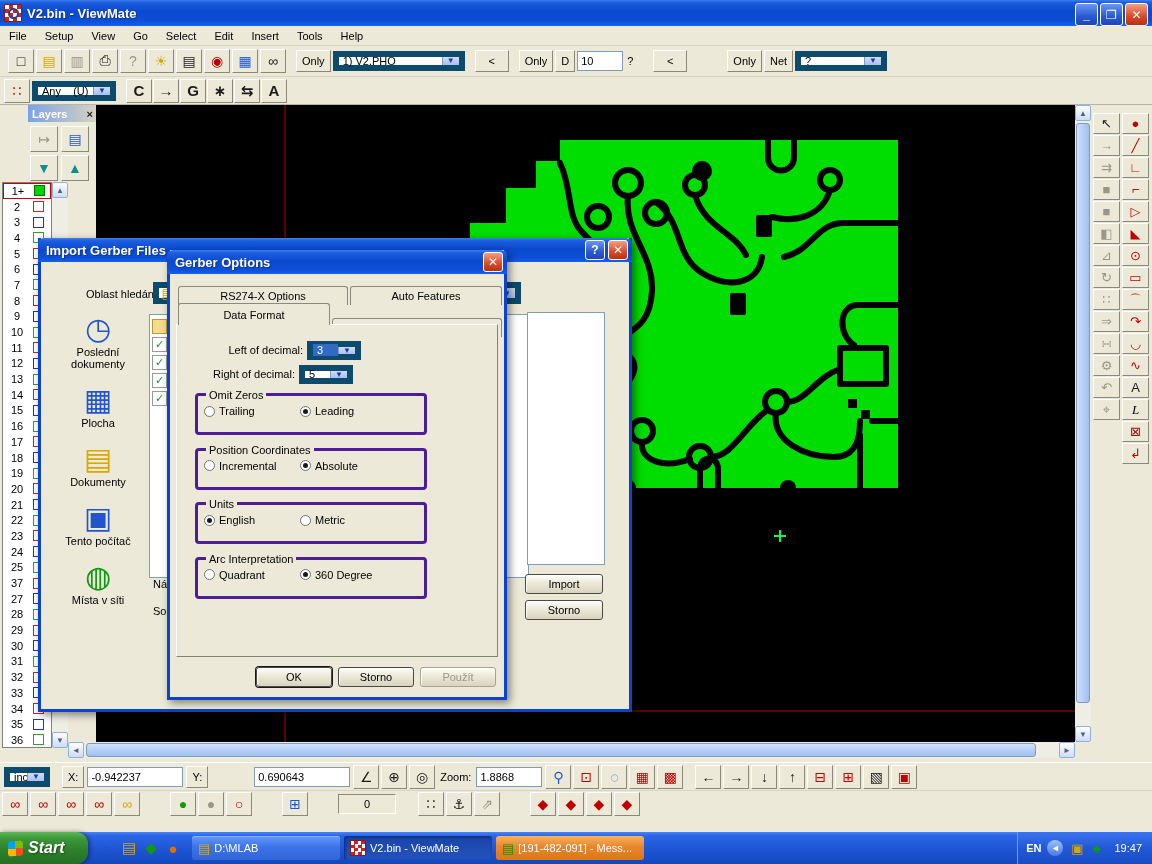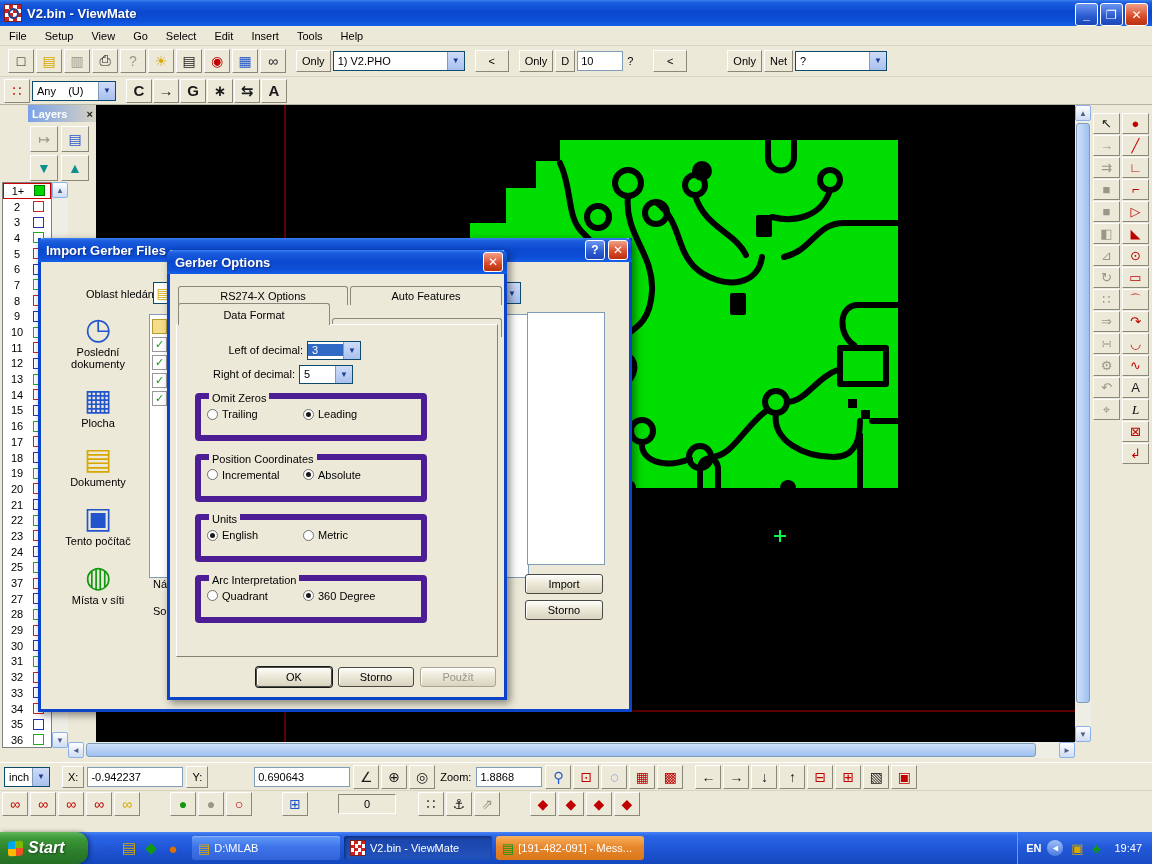--- a/index.html
+++ b/index.html
@@ -30,21 +30,21 @@
   #toolbar1{left:0;top:45px;width:1152px;height:32px;display:flex;align-items:center;gap:2px;padding-left:8px;box-sizing:border-box;
     border-bottom:1px solid #d8d4c4;}
   #toolbar2{left:0;top:77px;width:1152px;height:28px;display:flex;align-items:center;gap:2px;padding-left:4px;box-sizing:border-box;
     border-bottom:1px solid #b8b4a4;}
   .tbi{width:24px;height:22px;border:1px solid;border-color:#fff #8a8878 #8a8878 #fff;background:#ECE9D8;
     display:inline-flex;align-items:center;justify-content:center;font-size:14px;flex:0 0 auto;}
   .rbtn{height:20px;border:1px solid;border-color:#fff #8a8878 #8a8878 #fff;background:#ECE9D8;
     display:inline-flex;align-items:center;justify-content:center;padding:0 5px;flex:0 0 auto;}
   .sep{width:6px;height:22px;flex:0 0 auto;}
   .field{background:#fff;border:1px solid #7F9DB9;height:18px;display:inline-flex;align-items:center;padding:0 3px;}
-  .combo{background:#fff;border:1px solid #0c4a6e;height:20px;display:inline-flex;align-items:center;box-sizing:border-box;}
+  .combo{background:#fff;border:6px solid #0c4a6e;height:20px;display:inline-flex;align-items:center;box-sizing:border-box;}
   .combo .cval{flex:1;padding:0 4px;white-space:pre;overflow:hidden;}
   .carrow{width:16px;height:100%;display:flex;align-items:center;justify-content:center;font-size:8px;color:#1c3d94;
     background:linear-gradient(180deg,#cfdcf8,#a9c0ee);border-left:1px solid #7F9DB9;}
   #filter-letters .tbi{font-weight:bold;font-size:15px;}
   
   #workspace{left:0;top:105px;width:1152px;height:653px;background:#ECE9D8;}
   #canvas{position:absolute;left:68px;top:0;width:1007px;height:637px;background:#000;display:block;}
   
   #layers-panel{position:absolute;left:0;top:0;width:68px;height:653px;background:#ECE9D8;padding-left:28px;}
   #layers-title{height:17px;background:linear-gradient(90deg,#7ba2e8,#d6d2c2);display:flex;align-items:center;
@@ -124,21 +124,21 @@
   #tab-fileinterp{left:162px;top:68px;width:170px;z-index:1;}
   #tab-panel{position:absolute;left:6px;top:74px;width:322px;height:333px;border:1px solid;border-color:#fff #848270 #848270 #fff;
     background:#ECE9D8;box-sizing:border-box;z-index:2;}
   .formrow{position:absolute;height:20px;display:flex;align-items:center;}
   #fr-left{left:8px;top:15px;width:176px;}
   #fr-right{left:0px;top:39px;width:176px;}
   .flabel{flex:1;text-align:right;padding-right:4px;}
   .smallcombo{width:54px;height:19px;}
   .combo .cval.hl{background:#316AC5;color:#fff;}
   #gerber-groups{position:absolute;left:18px;top:68px;width:232px;}
-  .gbox{position:relative;border:6px solid #4c1d95;border-radius:4px;height:36px;margin-bottom:12.5px;}
+  .gbox{position:relative;border:3px solid #4c1d95;border-radius:4px;height:36px;margin-bottom:12.5px;}
   .gtitle{position:absolute;left:8px;top:-7px;background:#ECE9D8;padding:0 3px;}
   .grow{position:absolute;left:6px;top:9px;right:2px;display:flex;align-items:center;}
   .grow label{display:flex;align-items:center;gap:4px;}
   .gbox:not(.g3) .grow label:first-child{width:96px;}
   .gbox.g3 .grow label{margin-right:9px;}
   .rdot{width:11px;height:11px;border-radius:50%;border:1px solid #707070;background:#fff;position:relative;box-sizing:border-box;}
   .rdot.on::after{content:"";position:absolute;left:2px;top:2px;width:5px;height:5px;border-radius:50%;background:#1a1a1a;}
   #gerber-buttons{position:absolute;left:0;top:417px;width:334px;display:flex;justify-content:flex-end;gap:6px;padding-right:8px;box-sizing:border-box;}
   #gerber-buttons .xpbtn{width:76px;}
   

